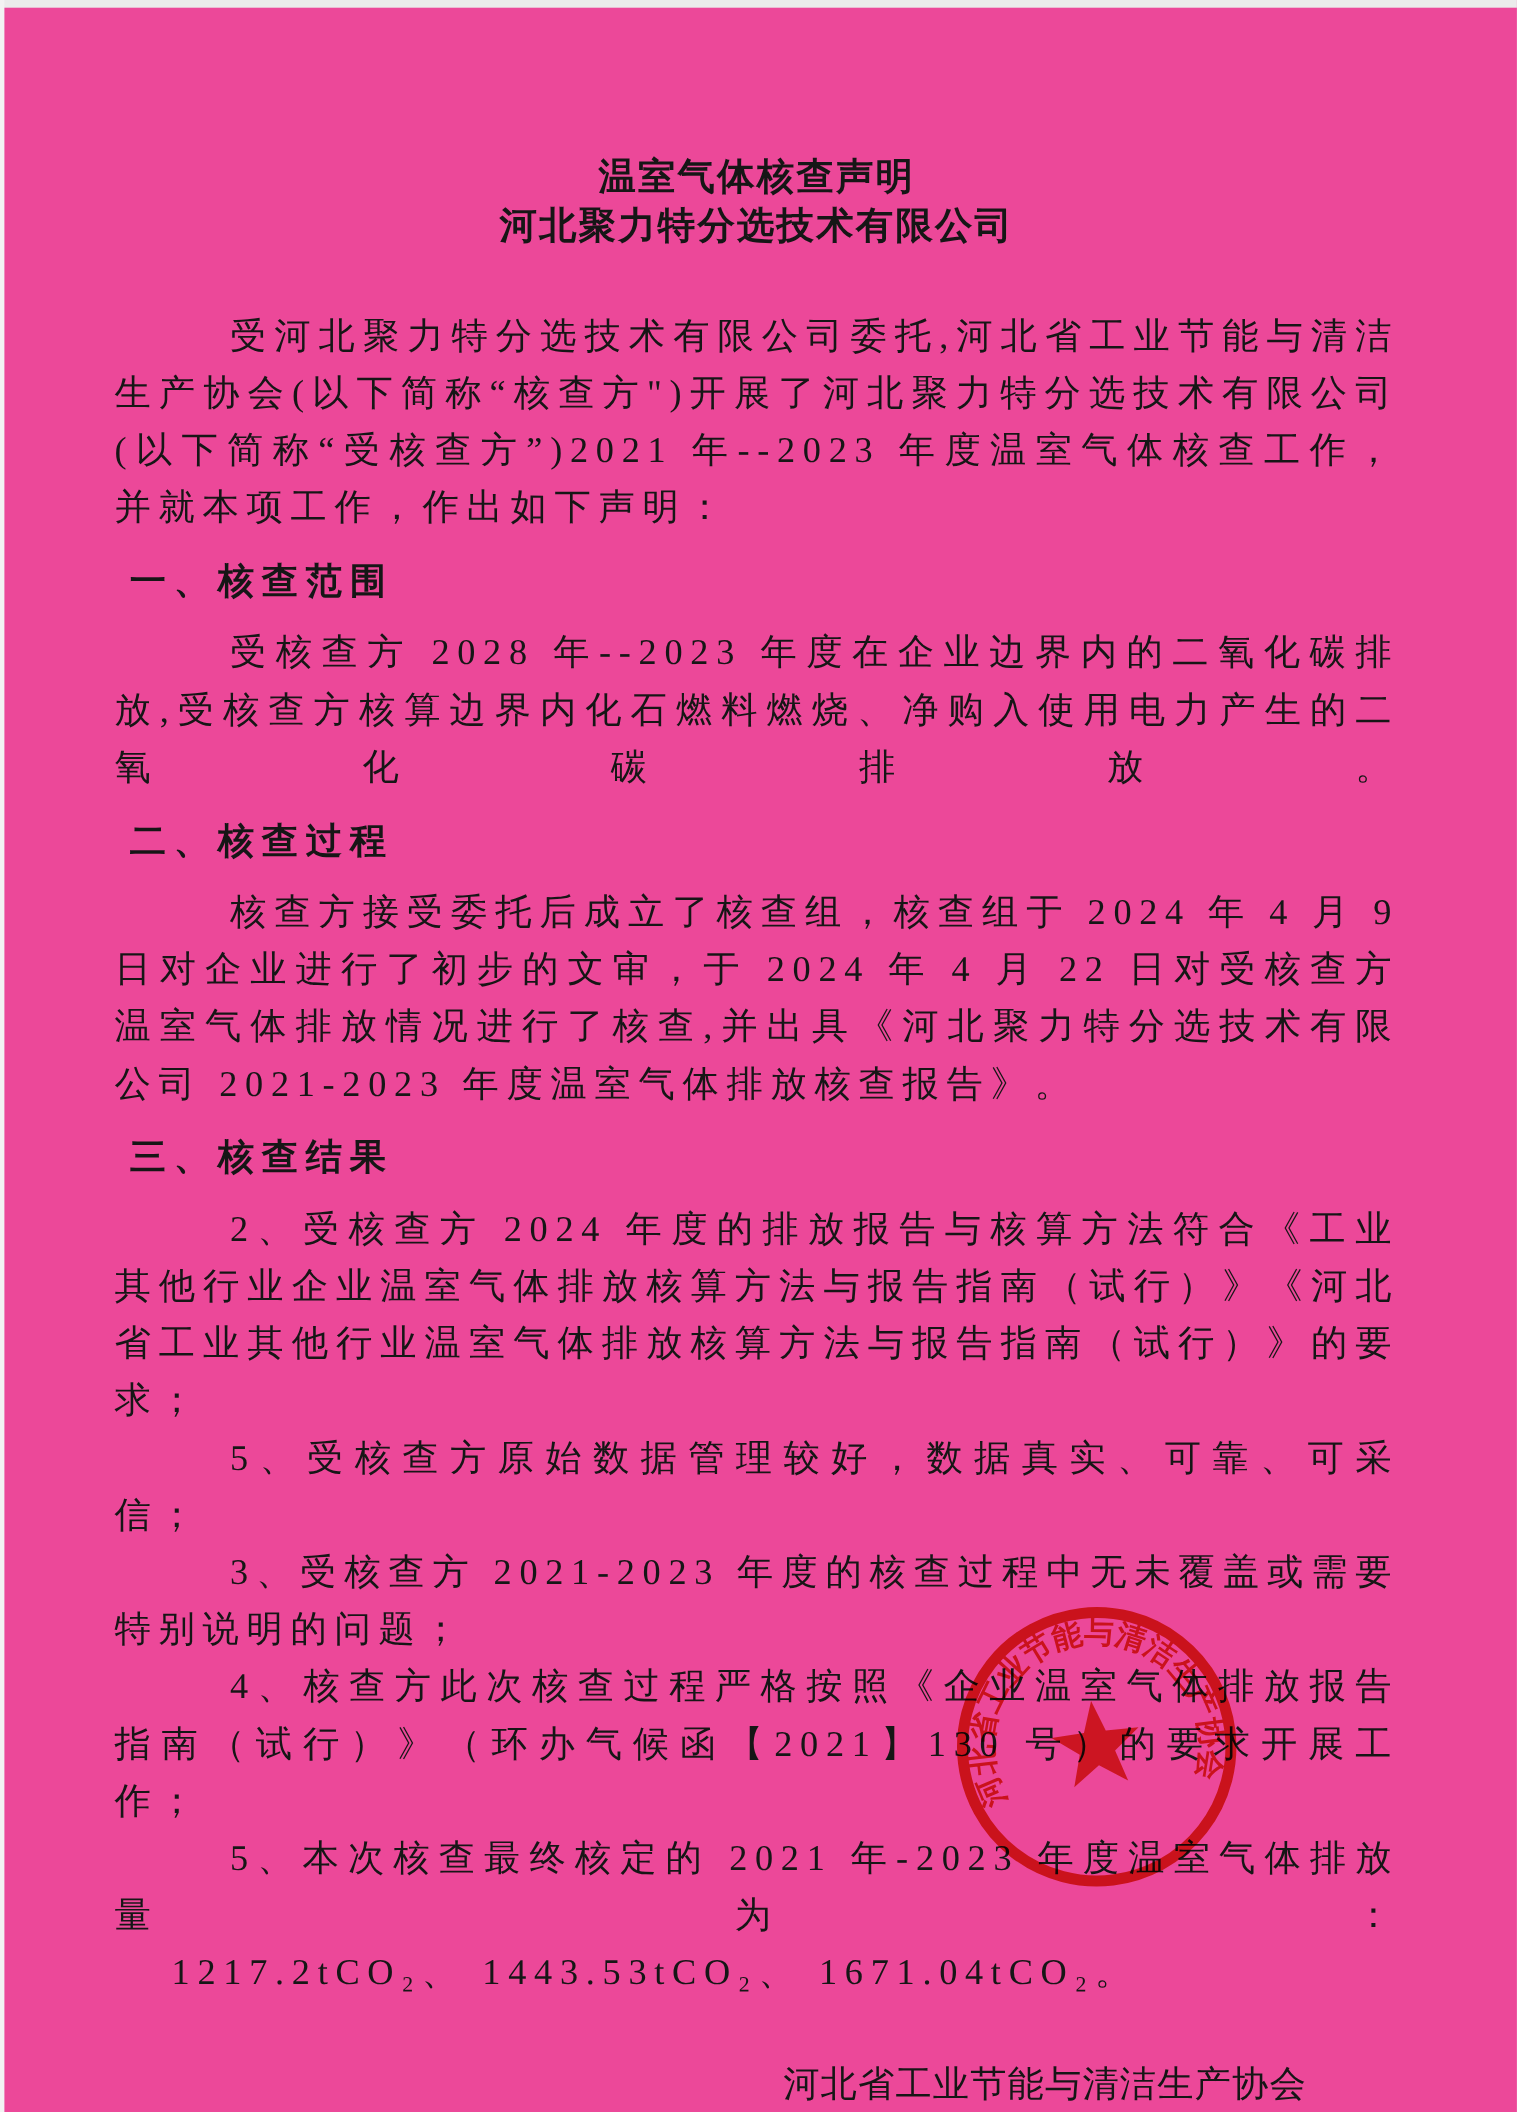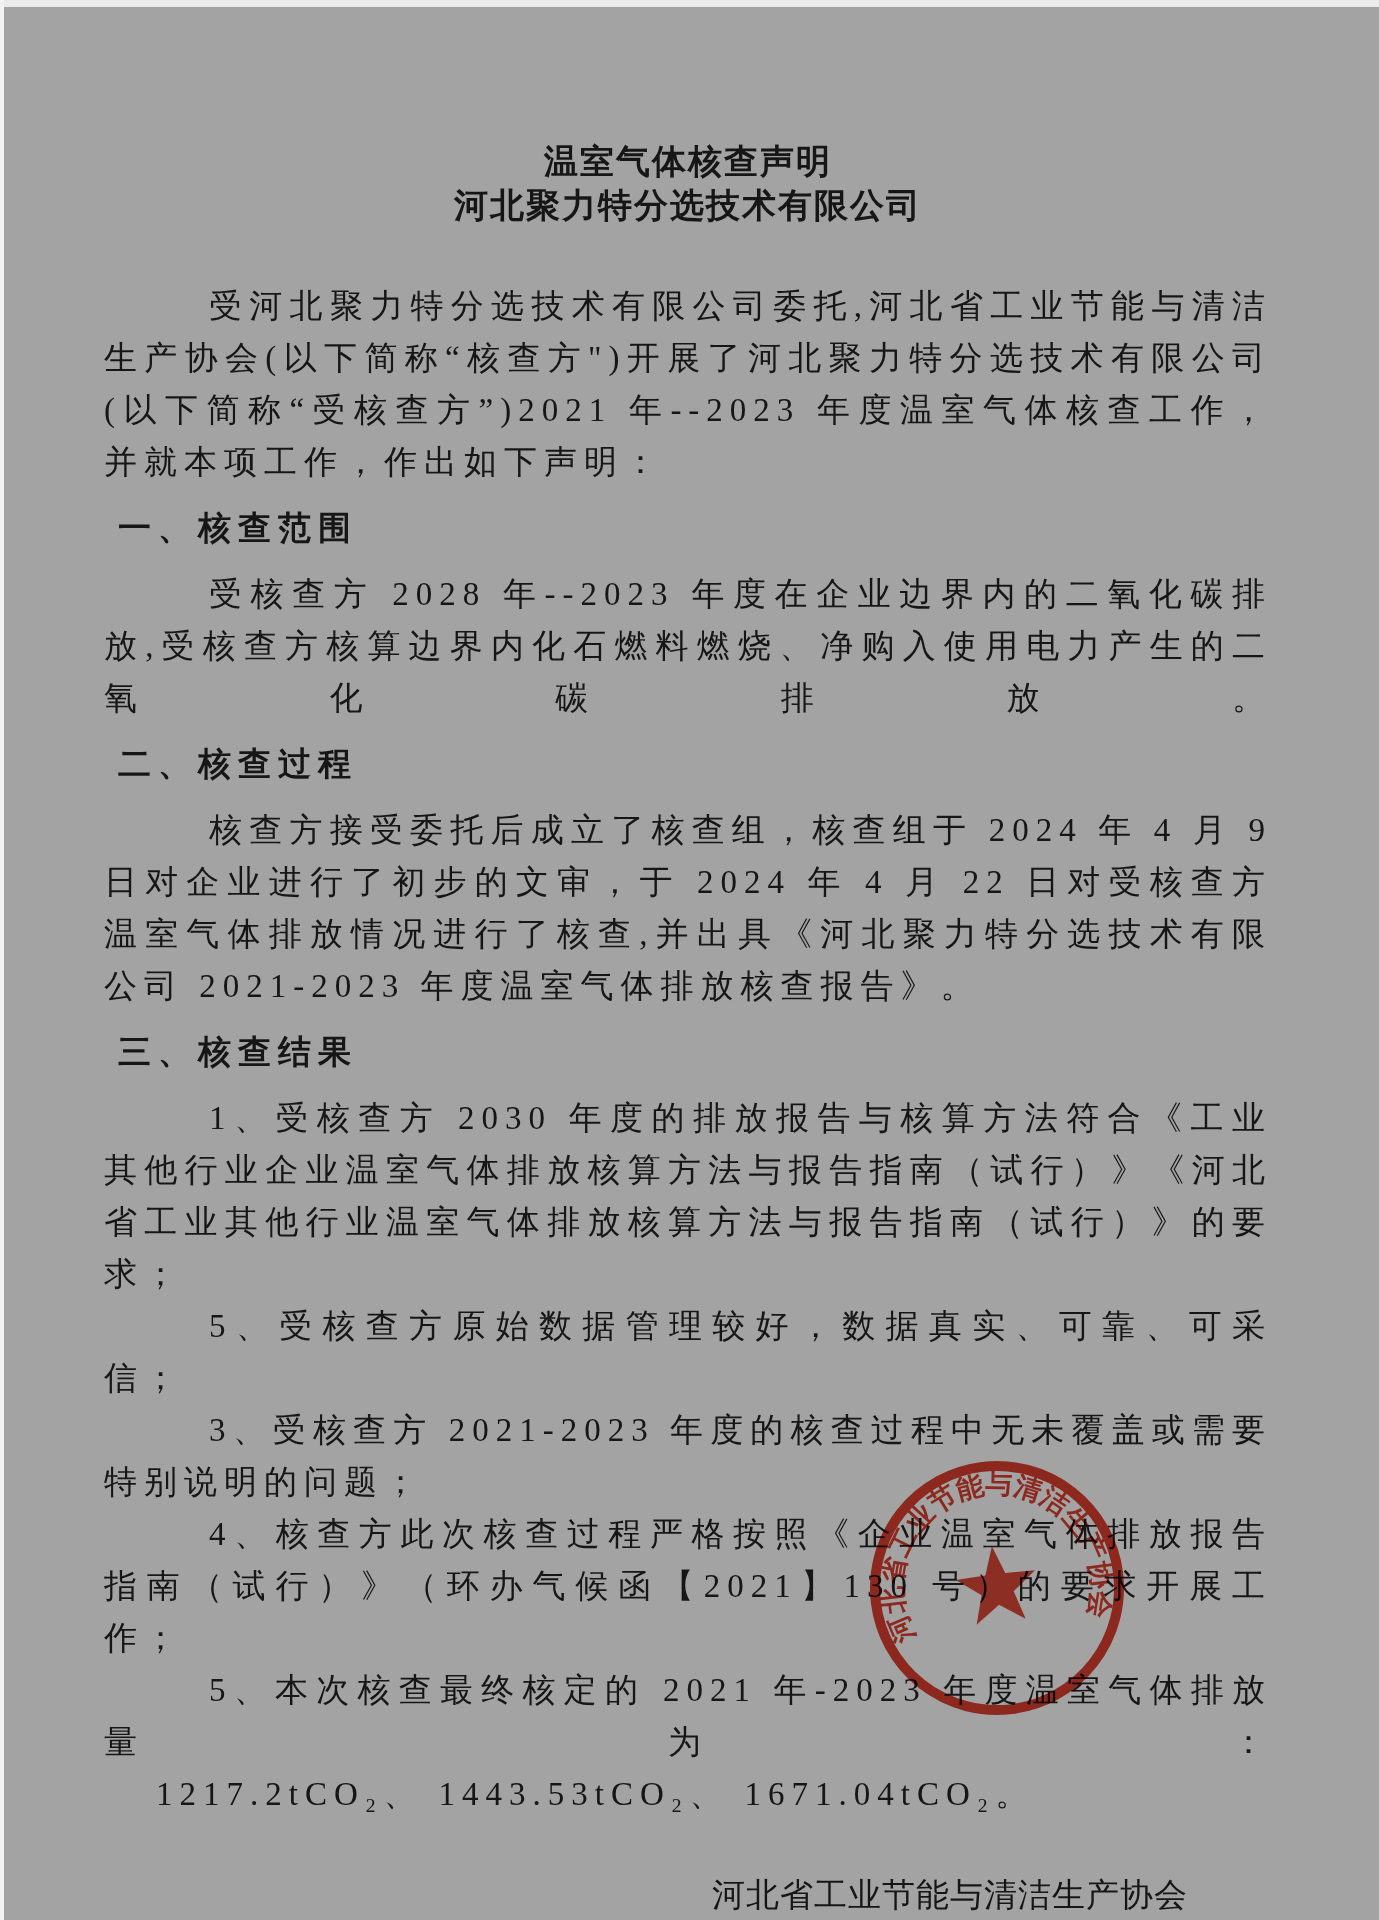--- a/index.html
+++ b/index.html
@@ -1,19 +1,19 @@
 <!DOCTYPE html>
 <html><head>
 <meta charset="utf-8">
 <style>
   html,body{margin:0;padding:0;background:#ffffff;}
   .page{
     position:relative;
     width:1379px;height:1920px;
-    background:#a3a3a3;
+    background:#ec4899;
     overflow:hidden;
     font-family:"Liberation Serif","DejaVu Serif",serif;
     color:#161616;
   }
   .edge-top{position:absolute;top:0;left:0;width:1379px;height:7px;background:#ebebeb;}
   .edge-left{position:absolute;top:0;left:0;width:4px;height:1920px;background:#f3f3f3;}
   .content{
     position:absolute;left:104px;top:140px;width:1168px;
   }
   .doc-title,.doc-subtitle{
@@ -81,21 +81,21 @@
     <div class="body-block">
       <p class="para indent">受河北聚力特分选技术有限公司委托,河北省工业节能与清洁生产协会(以下简称“核查方")开展了河北聚力特分选技术有限公司(以下简称“受核查方”)2021 年--2023 年度温室气体核查工作，并就本项工作，作出如下声明：</p>
 
       <h3 class="heading">一、核查范围</h3>
       <p class="para indent full-last">受核查方 2028 年--2023 年度在企业边界内的二氧化碳排放,受核查方核算边界内化石燃料燃烧、净购入使用电力产生的二氧化碳排放。</p>
 
       <h3 class="heading">二、核查过程</h3>
       <p class="para indent">核查方接受委托后成立了核查组，核查组于 2024 年 4 月 9 日对企业进行了初步的文审，于 2024 年 4 月 22 日对受核查方温室气体排放情况进行了核查,并出具《河北聚力特分选技术有限公司 2021-2023 年度温室气体排放核查报告》。</p>
 
       <h3 class="heading">三、核查结果</h3>
-      <p class="para indent">1、受核查方 2030 年度的排放报告与核算方法符合《工业其他行业企业温室气体排放核算方法与报告指南（试行）》《河北省工业其他行业温室气体排放核算方法与报告指南（试行）》的要求；</p>
+      <p class="para indent">2、受核查方 2024 年度的排放报告与核算方法符合《工业其他行业企业温室气体排放核算方法与报告指南（试行）》《河北省工业其他行业温室气体排放核算方法与报告指南（试行）》的要求；</p>
       <p class="para indent">5、受核查方原始数据管理较好，数据真实、可靠、可采信；</p>
       <p class="para indent">3、受核查方 2021-2023 年度的核查过程中无未覆盖或需要特别说明的问题；</p>
       <p class="para indent">4、核查方此次核查过程严格按照《企业温室气体排放报告指南（试行）》（环办气候函【2021】130 号）的要求开展工作；</p>
       <p class="para indent full-last">5、本次核查最终核定的 2021 年-2023 年度温室气体排放量为：</p>
       <p class="para small-indent">1217.2tCO₂、 1443.53tCO₂、 1671.04tCO₂。</p>
     </div>
 
     <div class="sig">
       <div class="sig-org">河北省工业节能与清洁生产协会</div>
       <div class="sig-date">2024 年 4 月 22 日</div>

